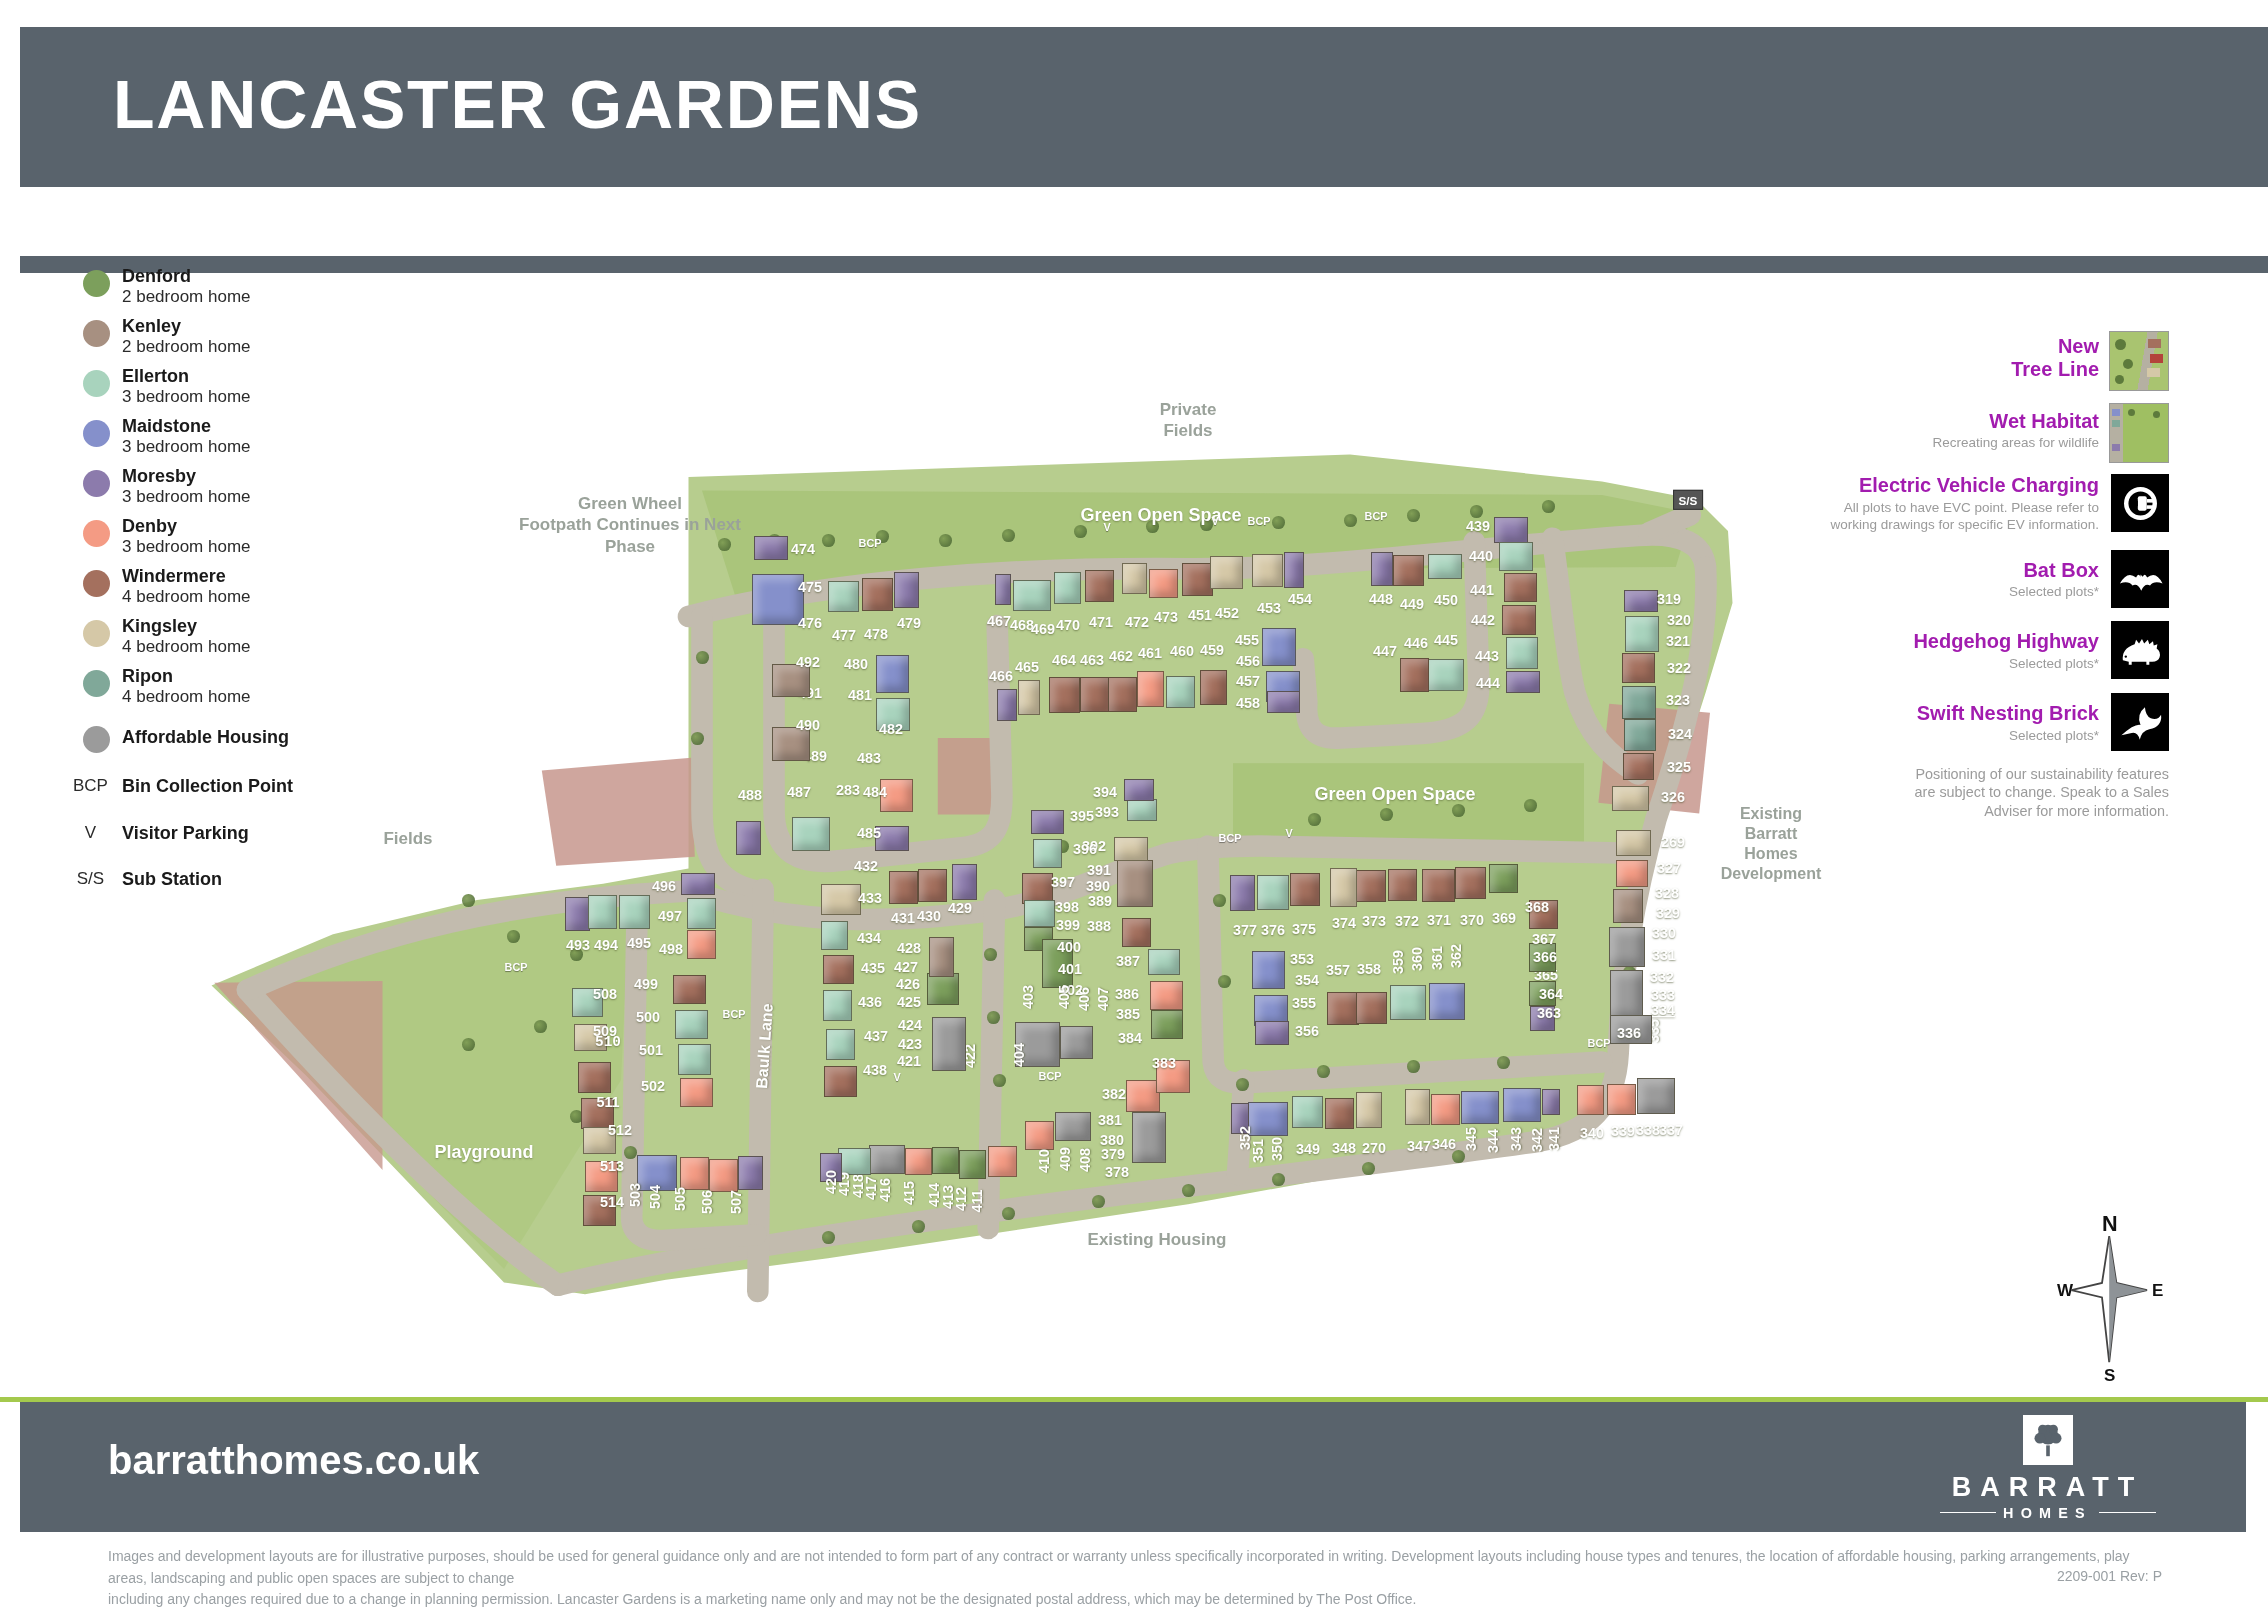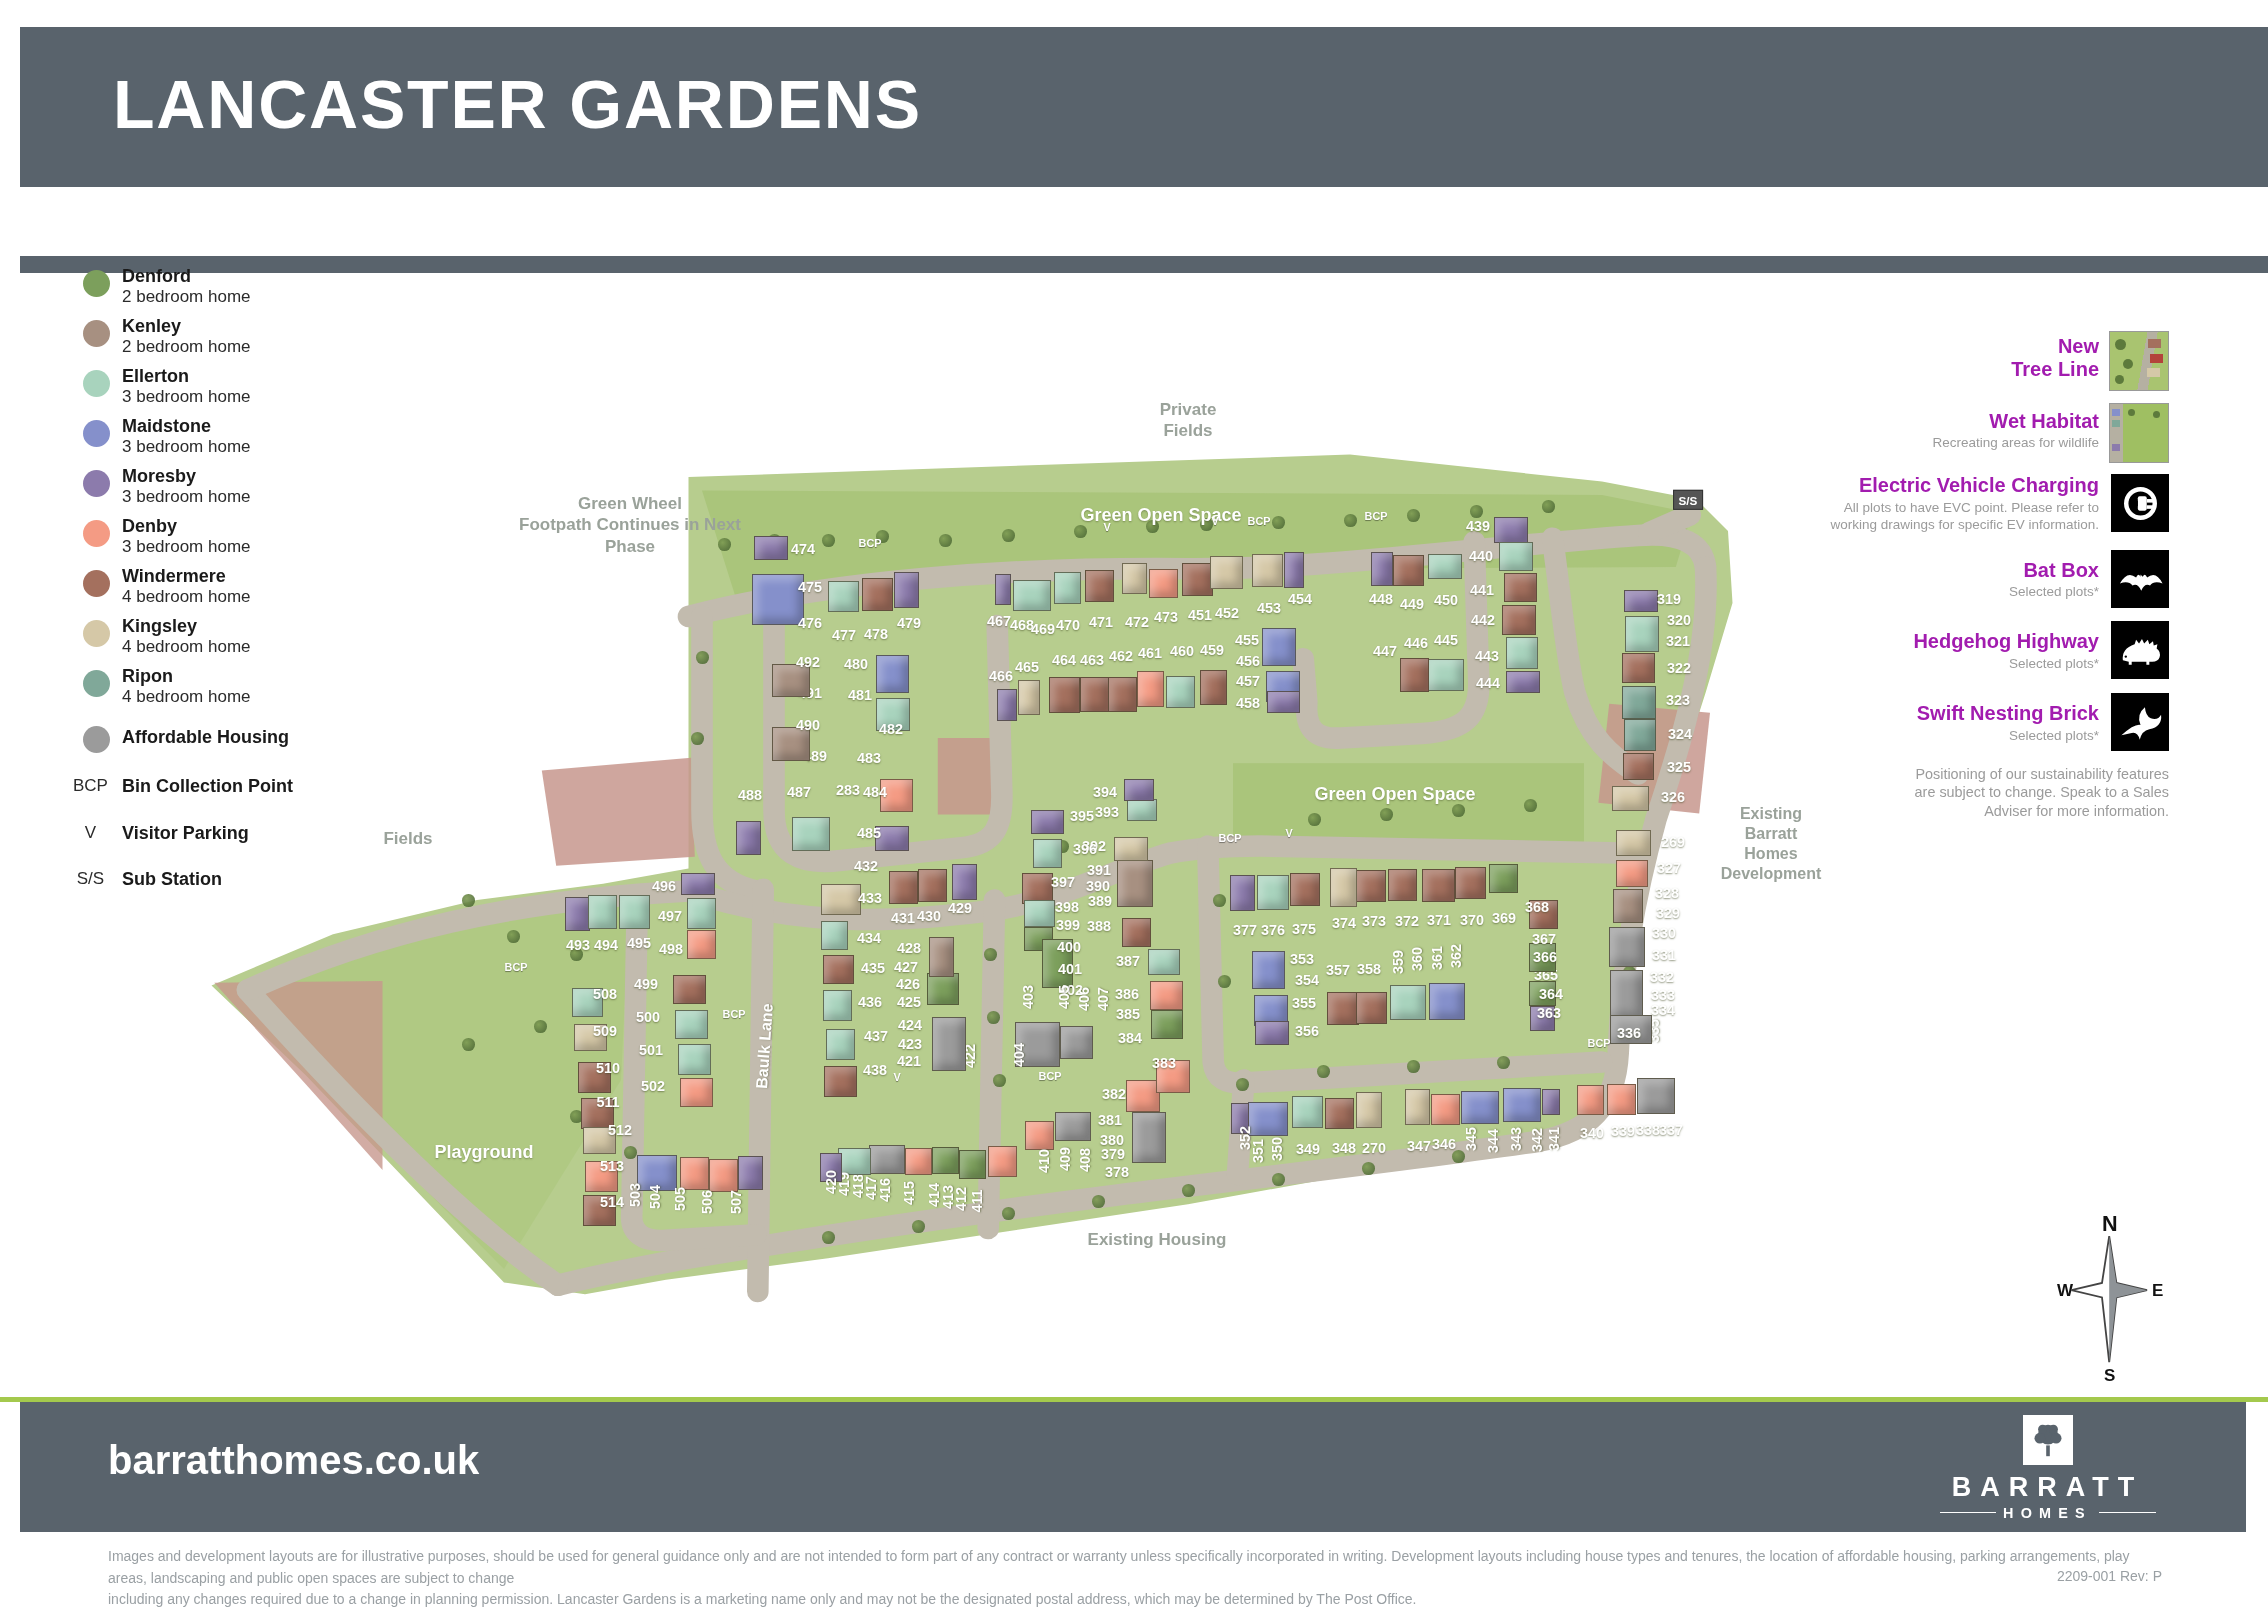--- a/index.html
+++ b/index.html
@@ -287,21 +287,21 @@
         <div class="plot-label vert" style="left: 482px; top: 929px;">505</div>
         <div class="house" style="left: 511px; top: 889px; width: 27px; height: 31px; background: rgb(244, 155, 132);"></div>
         <div class="plot-label vert" style="left: 509px; top: 932px;">506</div>
         <div class="house" style="left: 540px; top: 886px; width: 23.4px; height: 32px; background: rgb(140, 123, 172);"></div>
         <div class="plot-label vert" style="left: 538px; top: 932px;">507</div>
         <div class="house" style="left: 374px; top: 718px; width: 29px; height: 27px; background: rgb(168, 211, 189);"></div>
         <div class="plot-label" style="left: 407px; top: 724px;">508</div>
         <div class="house" style="left: 376px; top: 754px; width: 31px; height: 25px; background: rgb(213, 200, 167);"></div>
         <div class="plot-label" style="left: 407px; top: 761px;">509</div>
         <div class="house" style="left: 380px; top: 792px; width: 31px; height: 29px; background: rgb(164, 112, 94);"></div>
-        <div class="plot-label" style="left: 410px; top: 798px;">510</div>
+        <div class="plot-label" style="left: 410px; top: 772px; font-family: Liberation Mono, monospace;">510</div>
         <div class="house" style="left: 383px; top: 828px; width: 31px; height: 29px; background: rgb(164, 112, 94);"></div>
         <div class="plot-label" style="left: 410px; top: 832px;">511</div>
         <div class="house" style="left: 385px; top: 857px; width: 31px; height: 25px; background: rgb(213, 200, 167);"></div>
         <div class="plot-label" style="left: 422px; top: 860px;">512</div>
         <div class="house" style="left: 387px; top: 891px; width: 31px; height: 29px; background: rgb(244, 155, 132);"></div>
         <div class="plot-label" style="left: 414px; top: 896px;">513</div>
         <div class="house" style="left: 385px; top: 925px; width: 31px; height: 29px; background: rgb(164, 112, 94);"></div>
         <div class="plot-label" style="left: 414px; top: 932px;">514</div>
         <div class="house" style="left: 797px; top: 304px; width: 14.4px; height: 29px; background: rgb(140, 123, 172);"></div>
         <div class="plot-label" style="left: 801px; top: 351px;">467</div>
@@ -391,21 +391,21 @@
         <div class="plot-label" style="left: 1471px; top: 598px;">327</div>
         <div class="house" style="left: 1415px; top: 619px; width: 28px; height: 31.5px; background: rgb(167, 144, 129);"></div>
         <div class="plot-label" style="left: 1469px; top: 623px;">328</div>
         <div class="plot-label" style="left: 1470px; top: 643px;">329</div>
         <div class="house" style="left: 1411px; top: 657px; width: 34px; height: 38px; background: rgb(155, 155, 155);"></div>
         <div class="plot-label" style="left: 1466px; top: 663px;">330</div>
         <div class="plot-label" style="left: 1466px; top: 685px;">331</div>
         <div class="house" style="left: 1412px; top: 700px; width: 31px; height: 47px; background: rgb(155, 155, 155);"></div>
         <div class="plot-label" style="left: 1464px; top: 707px;">332</div>
         <div class="plot-label" style="left: 1465px; top: 725px;">333</div>
-        <div class="plot-label" style="left: 1465px; top: 740px;">334</div>
+        <div class="plot-label" style="left: 1465px; top: 740px; text-decoration: underline;">334</div>
         <div class="plot-label vert" style="left: 1456px; top: 761px;">335</div>
         <div class="house" style="left: 1412px; top: 745px; width: 40px; height: 27px; background: rgb(155, 155, 155);"></div>
         <div class="plot-label" style="left: 1431px; top: 763px;">336</div>
         <div class="house" style="left: 1439px; top: 808px; width: 36px; height: 34px; background: rgb(155, 155, 155);"></div>
         <div class="plot-label" style="left: 1473px; top: 860px;">337</div>
         <div class="plot-label" style="left: 1450px; top: 860px;">338</div>
         <div class="house" style="left: 1409px; top: 814px; width: 27px; height: 29px; background: rgb(244, 155, 132);"></div>
         <div class="plot-label" style="left: 1425px; top: 861px;">339</div>
         <div class="house" style="left: 1379px; top: 815px; width: 25px; height: 28px; background: rgb(244, 155, 132);"></div>
         <div class="plot-label" style="left: 1394px; top: 863px;">340</div>

